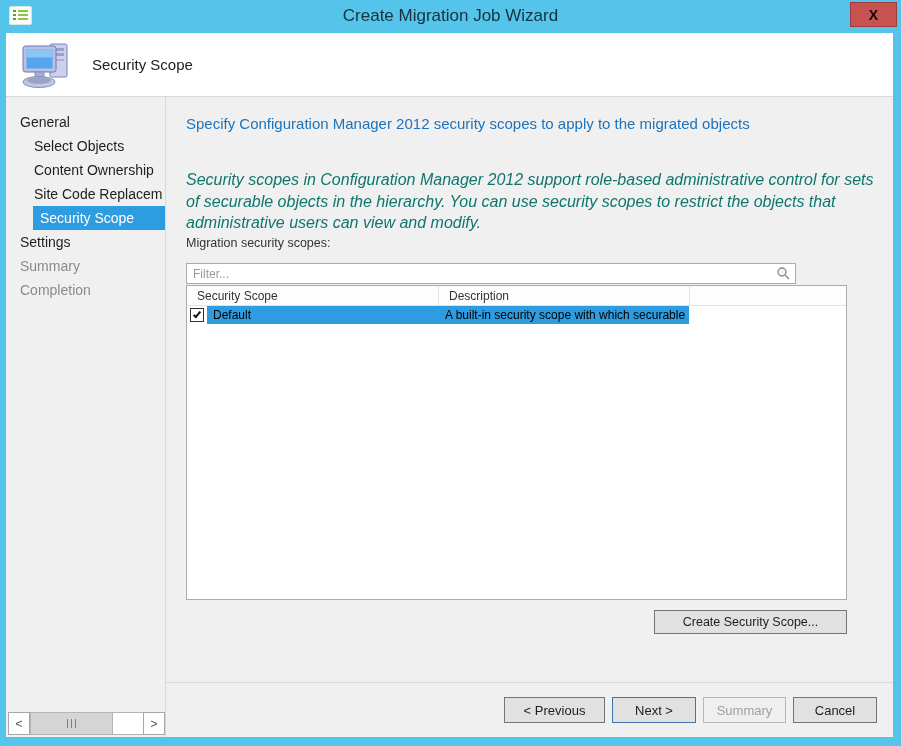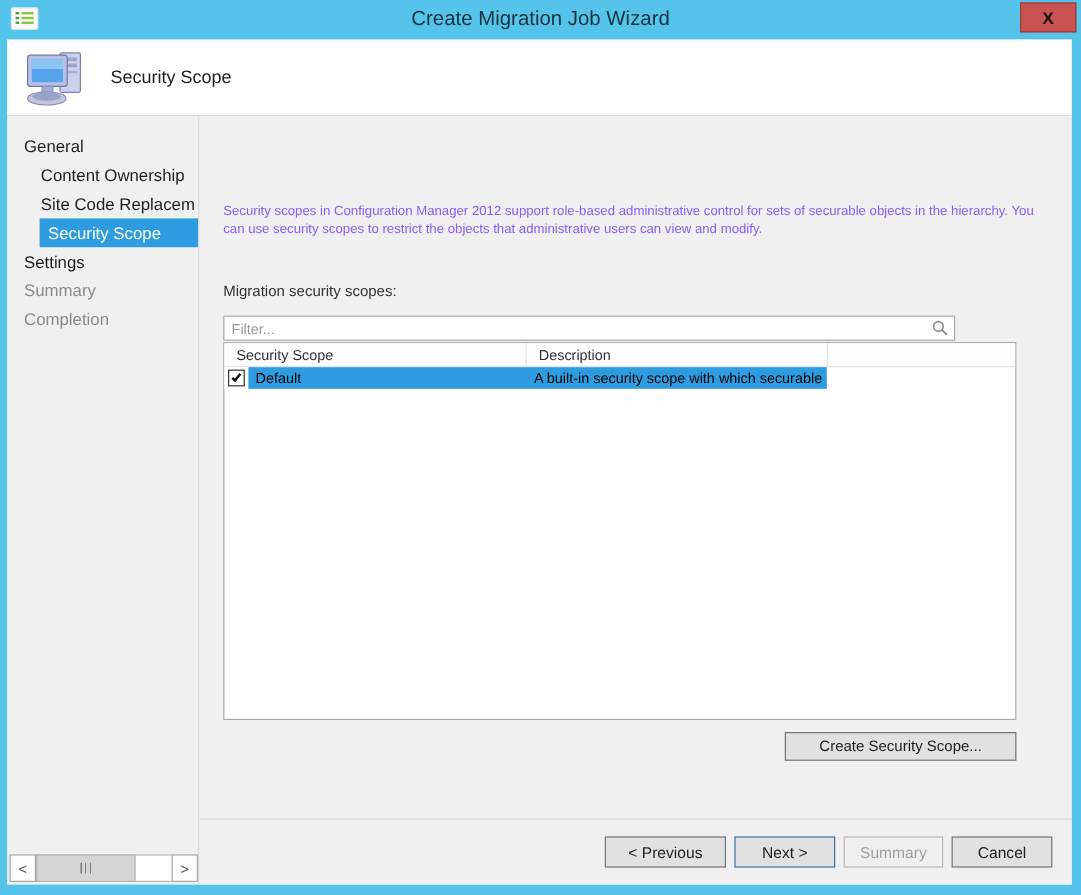--- a/index.html
+++ b/index.html
@@ -51,22 +51,22 @@
     display:flex; align-items:center; justify-content:center; cursor:grab; }
   .hs-grip { width:9px; height:9px;
     background:repeating-linear-gradient(90deg,#7f7f7f 0 1px,transparent 1px 4px); }
   .hs-track { flex:1; }
 
   
   .main-col { flex:1; display:flex; flex-direction:column; background:#f0f0f0; min-width:0; }
   .main-content { flex:1; position:relative; }
 
   .page-heading { position:absolute; left:20px; top:18px; font-size:15px; color:#1d73bb; }
-  .page-desc { position:absolute; left:20px; top:72px; width:690px; font-size:11px;
-    line-height:1.35; color:#8b5cf6; }
+  .page-desc { position:absolute; left:20px; top:72px; width:690px; font-size:16px;
+    line-height:1.35; color:#0f766e;font-style:italic; }
   .list-label { position:absolute; left:20px; top:139px; font-size:12.5px; color:#333; }
 
   .filter-wrap { position:absolute; left:20px; top:166px; width:610px; height:21px; }
   .filter-input { width:100%; height:100%; border:1px solid #ababab; background:#fff;
     font-family:"Liberation Sans", sans-serif; font-size:12px; color:#333;
     padding:0 24px 0 6px; outline:none; }
   .filter-input::placeholder { color:#9a9a9a; }
   .search-ic { position:absolute; right:5px; top:3px; }
 
   .scope-table { position:absolute; left:20px; top:188px; width:661px; height:315px;
@@ -144,20 +144,21 @@
         <ellipse cx="19" cy="41" rx="16" ry="5.5" fill="#c2c7e0" stroke="#8a90b8"></ellipse>
         <ellipse cx="19" cy="39.5" rx="12" ry="3.5" fill="#9ba2c8"></ellipse>
       </svg>
       <span class="header-title">Security Scope</span>
     </div>
 
     <div class="body-row">
 
       <div class="sidebar">
         <div class="nav-item lvl0">General</div>
+        <div class="nav-item lvl1">Select Objects</div>
         <div class="nav-item lvl1">Content Ownership</div>
         <div class="nav-item lvl1">Site Code Replacem</div>
         <div class="nav-item lvl1 selected">Security Scope</div>
         <div class="nav-item lvl0">Settings</div>
         <div class="nav-item lvl0 disabled">Summary</div>
         <div class="nav-item lvl0 disabled">Completion</div>
 
         <div class="hscroll">
           <div class="hs-btn left">
             <span>&lt;</span>
@@ -168,20 +169,21 @@
           <div class="hs-track"></div>
           <div class="hs-btn right">
             <span>&gt;</span>
           </div>
         </div>
       </div>
 
       <div class="main-col">
         <div class="main-content">
 
+          <div class="page-heading">Specify Configuration Manager 2012 security scopes to apply to the migrated objects</div>
           <div class="page-desc">Security scopes in Configuration Manager 2012 support role-based administrative control for sets of securable objects in the hierarchy. You can use security scopes to restrict the objects that administrative users can view and modify.</div>
           <div class="list-label">Migration security scopes:</div>
 
           <div class="filter-wrap">
             <input class="filter-input" type="text" placeholder="Filter..." style="">
             <svg class="search-ic" width="15" height="15" viewBox="0 0 15 15">
               <circle cx="6" cy="6" r="4" fill="#f3f3f3" stroke="#8f8f8f" stroke-width="1.4"></circle>
               <line x1="9" y1="9" x2="13" y2="13" stroke="#8f8f8f" stroke-width="1.6"></line>
             </svg>
           </div>

